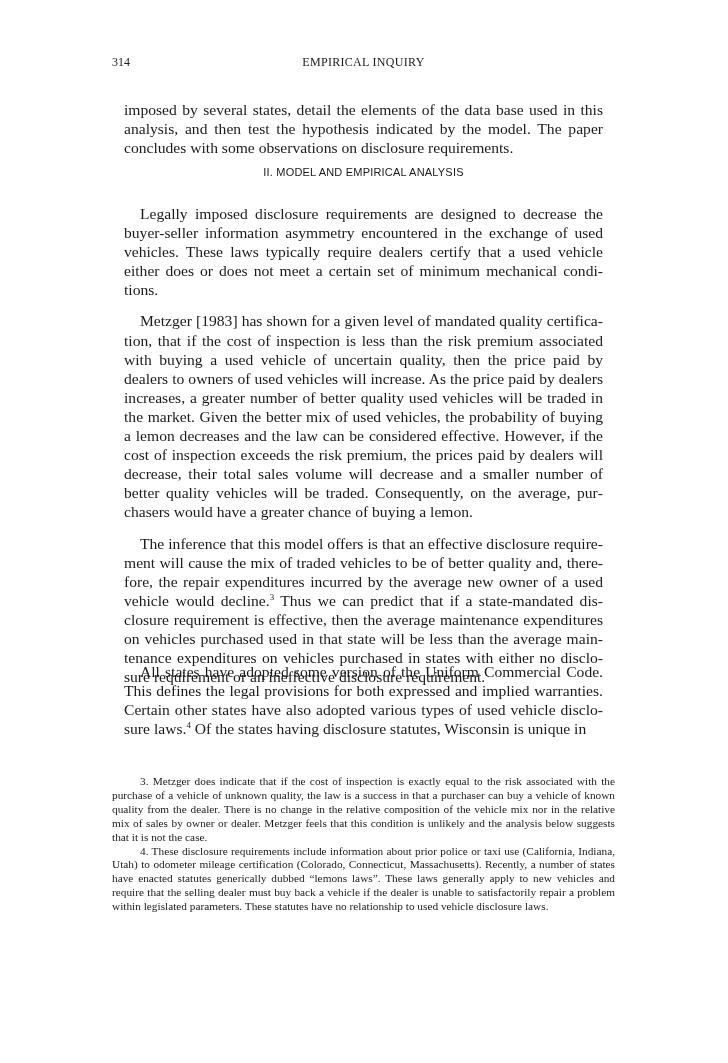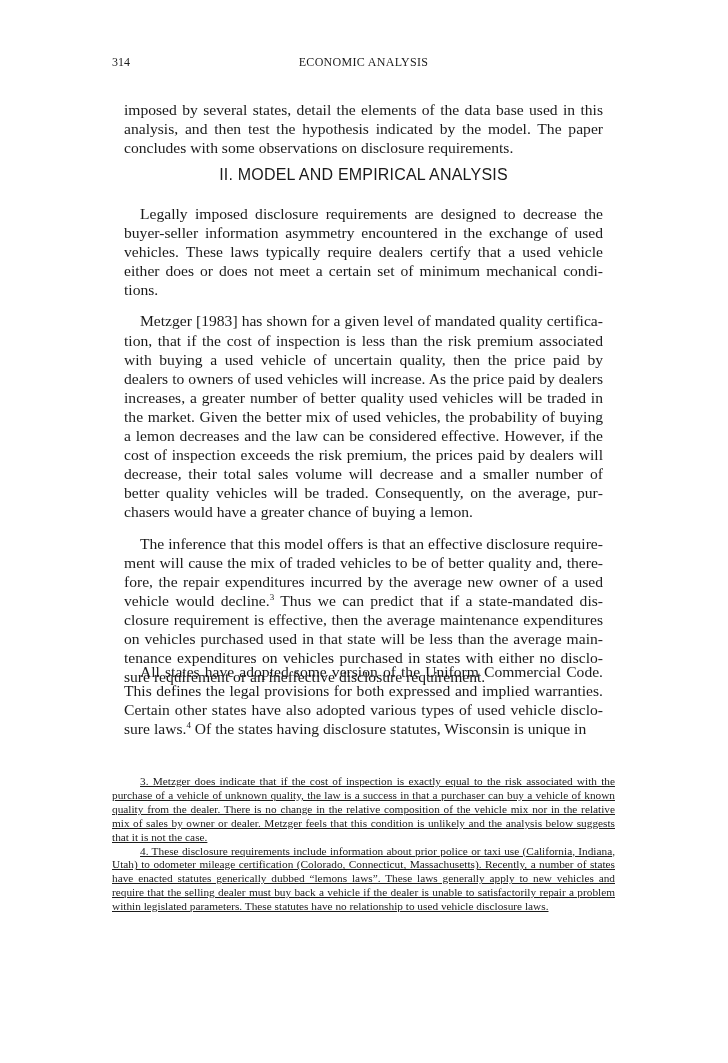--- a/index.html
+++ b/index.html
@@ -4,34 +4,34 @@
 <style>
   html, body { margin: 0; padding: 0; background: #ffffff; }
   body { width: 728px; height: 1063px; position: relative; overflow: hidden; color: #1a1a1a; }
   .page { position: absolute; left: 112px; top: 0; width: 503px; }
   .running-head { position: absolute; top: 53px; left: 0; width: 503px; height: 20px; font-family: "Liberation Serif", serif; font-size: 12px; }
   .page-number { position: absolute; left: 0; top: 2px; }
   .journal-title { position: absolute; left: 0; width: 503px; text-align: center; top: 2px; letter-spacing: 0.3px; }
   .body-text { position: absolute; left: 0; width: 503px; font-family: "Liberation Serif", serif; font-size: 15.6px; line-height: 19.1px; text-align: justify; hyphens: manual; }
   .body-text p { margin: 12px; }
   .indent { text-indent: 16px; }
-  .section-heading { position: absolute; left: 0; width: 503px; text-align: center; font-family: "Liberation Sans", sans-serif; font-size: 16px; letter-spacing: 0.2px; }
+  .section-heading { position: absolute; left: 0; width: 503px; text-align: center; font-family: "Liberation Sans", sans-serif; font-size: 11px; letter-spacing: 0.2px; }
   .subheading { font-style: italic; }
   .footnotes { position: absolute; left: 0; width: 503px; font-family: "Liberation Serif", serif; font-size: 11.3px; line-height: 13.9px; text-align: justify; }
-  .footnotes p { margin: 0; text-indent: 28px; text-decoration: underline; }
+  .footnotes p { margin: 0; text-indent: 28px; }
   sup { font-size: 9px; line-height: 0; vertical-align: 6px; }
 </style>
 </head>
 <body>
 
 <div class="page">
 
   <div class="running-head">
     <span class="page-number">314</span>
-    <div class="journal-title">ECONOMIC ANALYSIS</div>
+    <div class="journal-title">EMPIRICAL INQUIRY</div>
   </div>
 
   <div class="body-text" style="top:88px;">
     <p>imposed by several states, detail the elements of the data base used in this analysis, and then test the hypothesis indicated by the model. The paper concludes with some observations on disclosure requirements.</p>
   </div>
 
   <div class="section-heading" style="top:166px;">II. MODEL AND EMPIRICAL ANALYSIS</div>
 
   <div class="body-text" style="top:192px;">
     <p class="indent">Legally imposed disclosure requirements are designed to decrease the buyer-seller information asymmetry encountered in the exchange of used vehicles. These laws typically require dealers certify that a used vehicle either does or does not meet a certain set of minimum mechanical condi­tions.</p>

